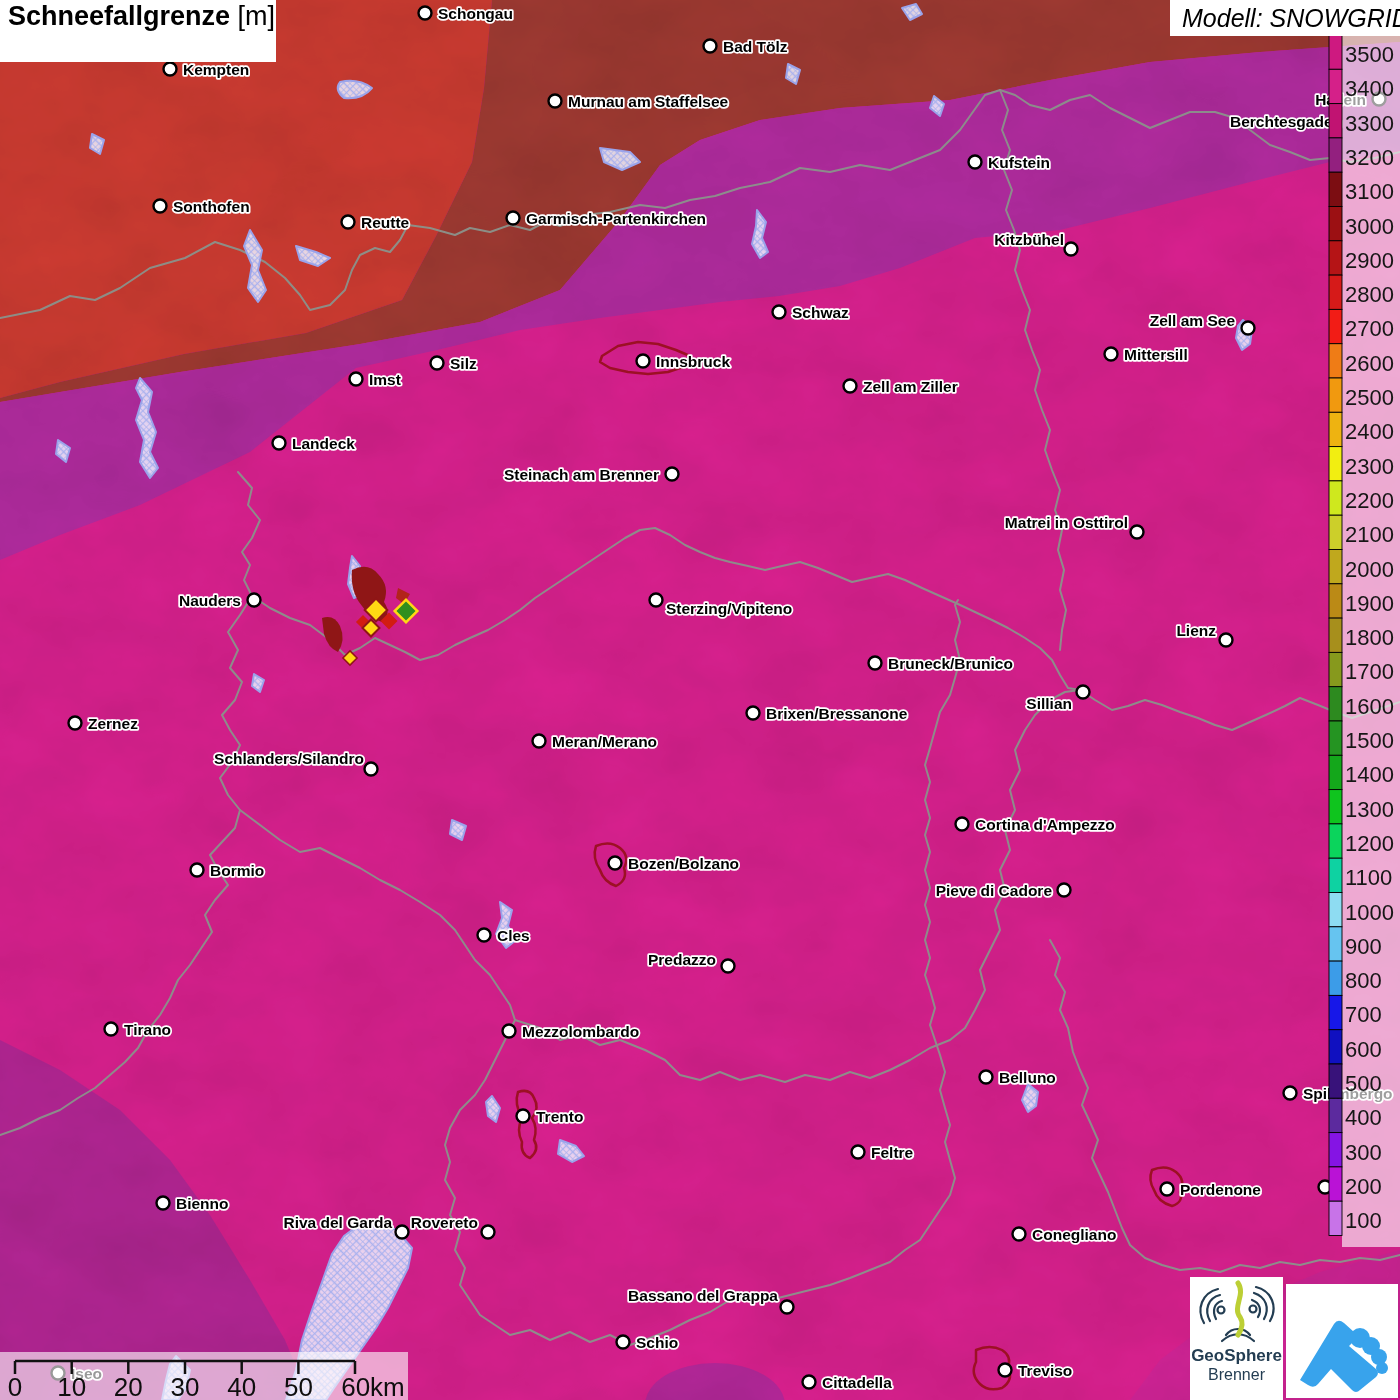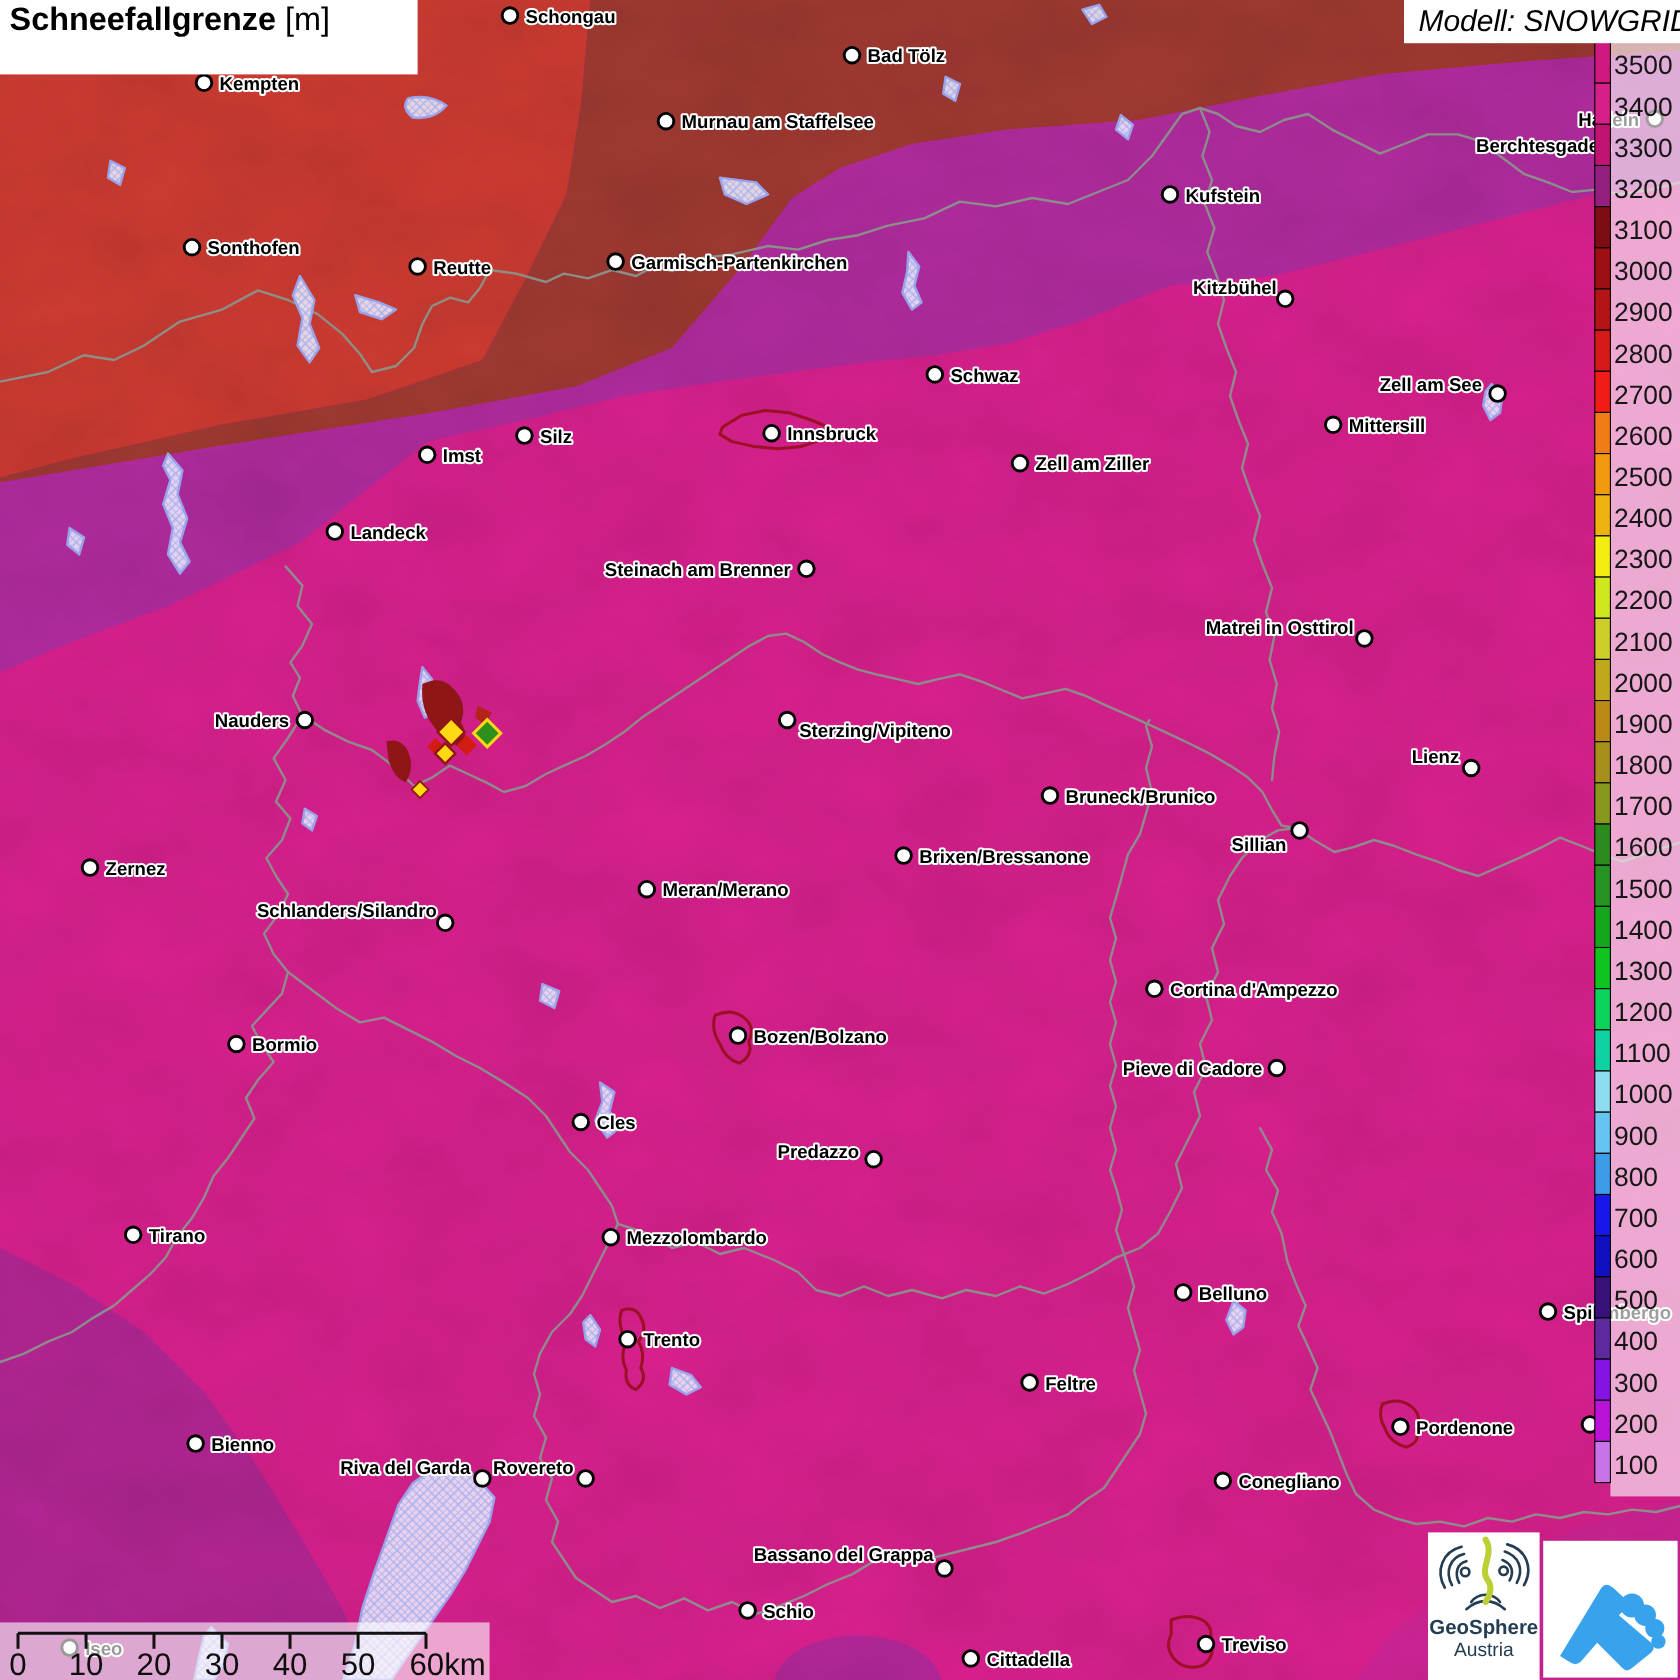--- a/index.html
+++ b/index.html
@@ -6,21 +6,21 @@
   #app{position:relative;width:1400px;height:1400px;overflow:hidden;
        font-family:"Liberation Sans",sans-serif;}
   #map{position:absolute;left:0;top:0;}
   .relief-mult{mix-blend-mode:multiply;opacity:.55;}
   .relief-mult2{mix-blend-mode:multiply;opacity:.30;}
   .city-label{font-family:"Liberation Sans",sans-serif;font-size:15.5px;font-weight:bold;
               fill:#000;stroke:#fff;stroke-width:3.4px;paint-order:stroke;stroke-linejoin:round;}
   .legend-label{font-family:"Liberation Sans",sans-serif;font-size:22px;fill:#161616;}
   .sb-label{font-family:"Liberation Sans",sans-serif;font-size:26px;fill:#0e0e0e;}
   .overlay-box{position:absolute;background:#ffffff;box-sizing:border-box;color:#000;}
-  .title-box{left:0;top:0;width:348px;height:62px;padding:1px 0 0 8px;line-height:1.12;}
+  .title-box{left:0;top:0;width:276px;height:62px;padding:1px 0 0 8px;line-height:1.12;}
   .title-line1{font-size:27px;font-weight:bold;white-space:nowrap;}
   .title-line1 .unit{font-weight:400;}
   .title-line2{font-size:24px;font-style:italic;white-space:nowrap;}
   .model-box{right:0;top:0;width:230px;height:36px;padding:4px 0 0 12px;
              font-size:25px;font-style:italic;white-space:nowrap;}
   .geo-box{left:1190px;top:1277px;width:93px;height:152px;text-align:center;}
   .geo-name{font-size:17px;font-weight:bold;color:#233d52;line-height:1.1;margin-top:-2px;}
   .geo-country{font-size:16px;color:#233d52;}
   .blue-box{left:1286px;top:1284px;width:112px;height:114px;}
 </style>
@@ -348,21 +348,21 @@
       <path d="M78,44 C86,30 80,14 64,10"></path>
       <path d="M72,42 C78,31 74,20 62,16"></path>
       <path d="M66,40 C70,33 68,26 60,23"></path>
       <circle cx="61" cy="32" r="3.5"></circle>
       <path d="M34,58 C40,50 52,50 58,58"></path>
       <path d="M30,64 C40,55 52,55 62,64"></path>
     </g>
     <path d="M46,6 C54,18 40,30 48,40 C52,46 50,52 46,58" fill="none" stroke="#bccf35" stroke-width="5" stroke-linecap="round"></path>
   </svg>
   <div class="geo-name">GeoSphere</div>
-  <div class="geo-country">Austria</div>
+  <div class="geo-country">Brenner</div>
 </div>
 
 <div class="overlay-box blue-box">
   <svg width="112" height="114" viewBox="0 0 112 114">
     <g fill="#38a3ec">
       <circle cx="74" cy="54" r="10"></circle>
       <circle cx="85" cy="62" r="9"></circle>
       <circle cx="93" cy="73" r="8"></circle>
       <circle cx="96" cy="84" r="6"></circle>
       <path d="M14,96 L48,40 Q52,34 58,39 L68,48 Q72,52 68,57 L63,62 L90,85 Q94,89 90,93 L74,106 Q70,110 66,106 L45,85 L32,100 Q28,105 22,101 Z"></path>

